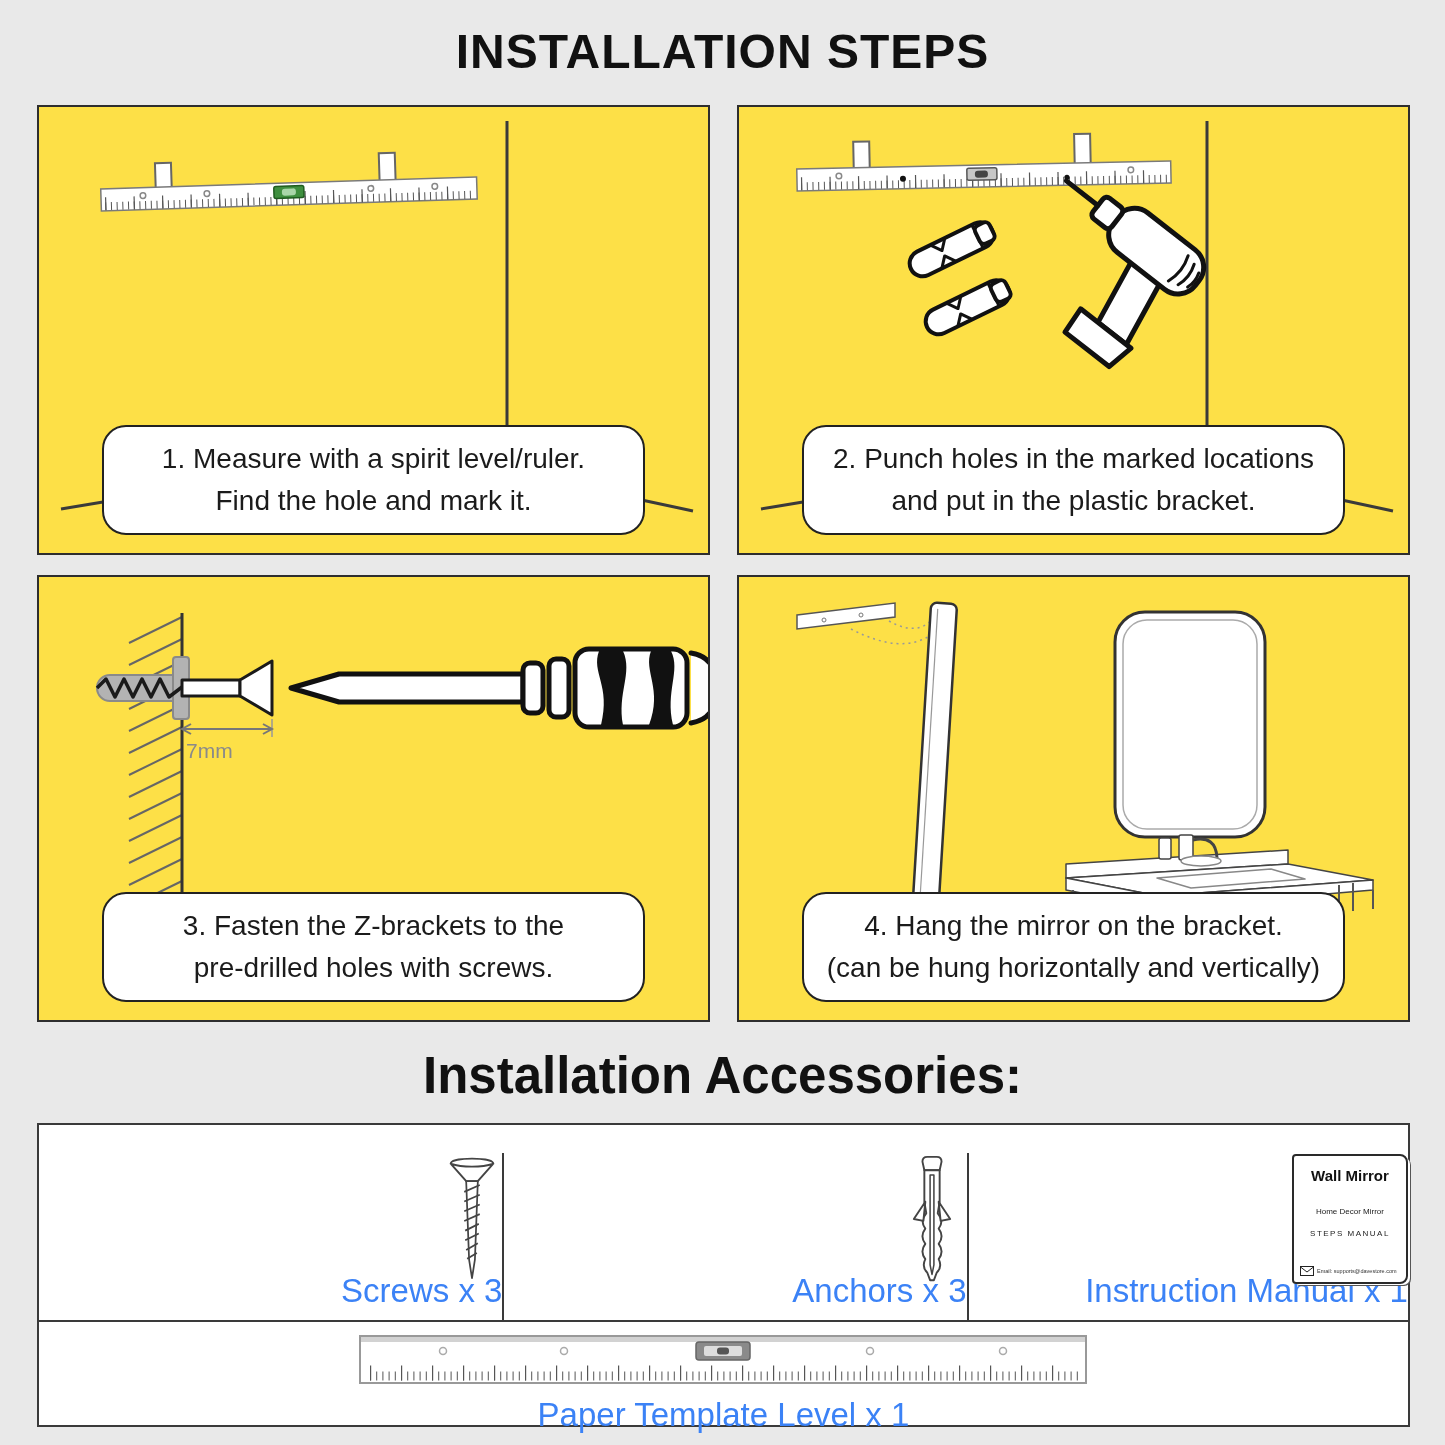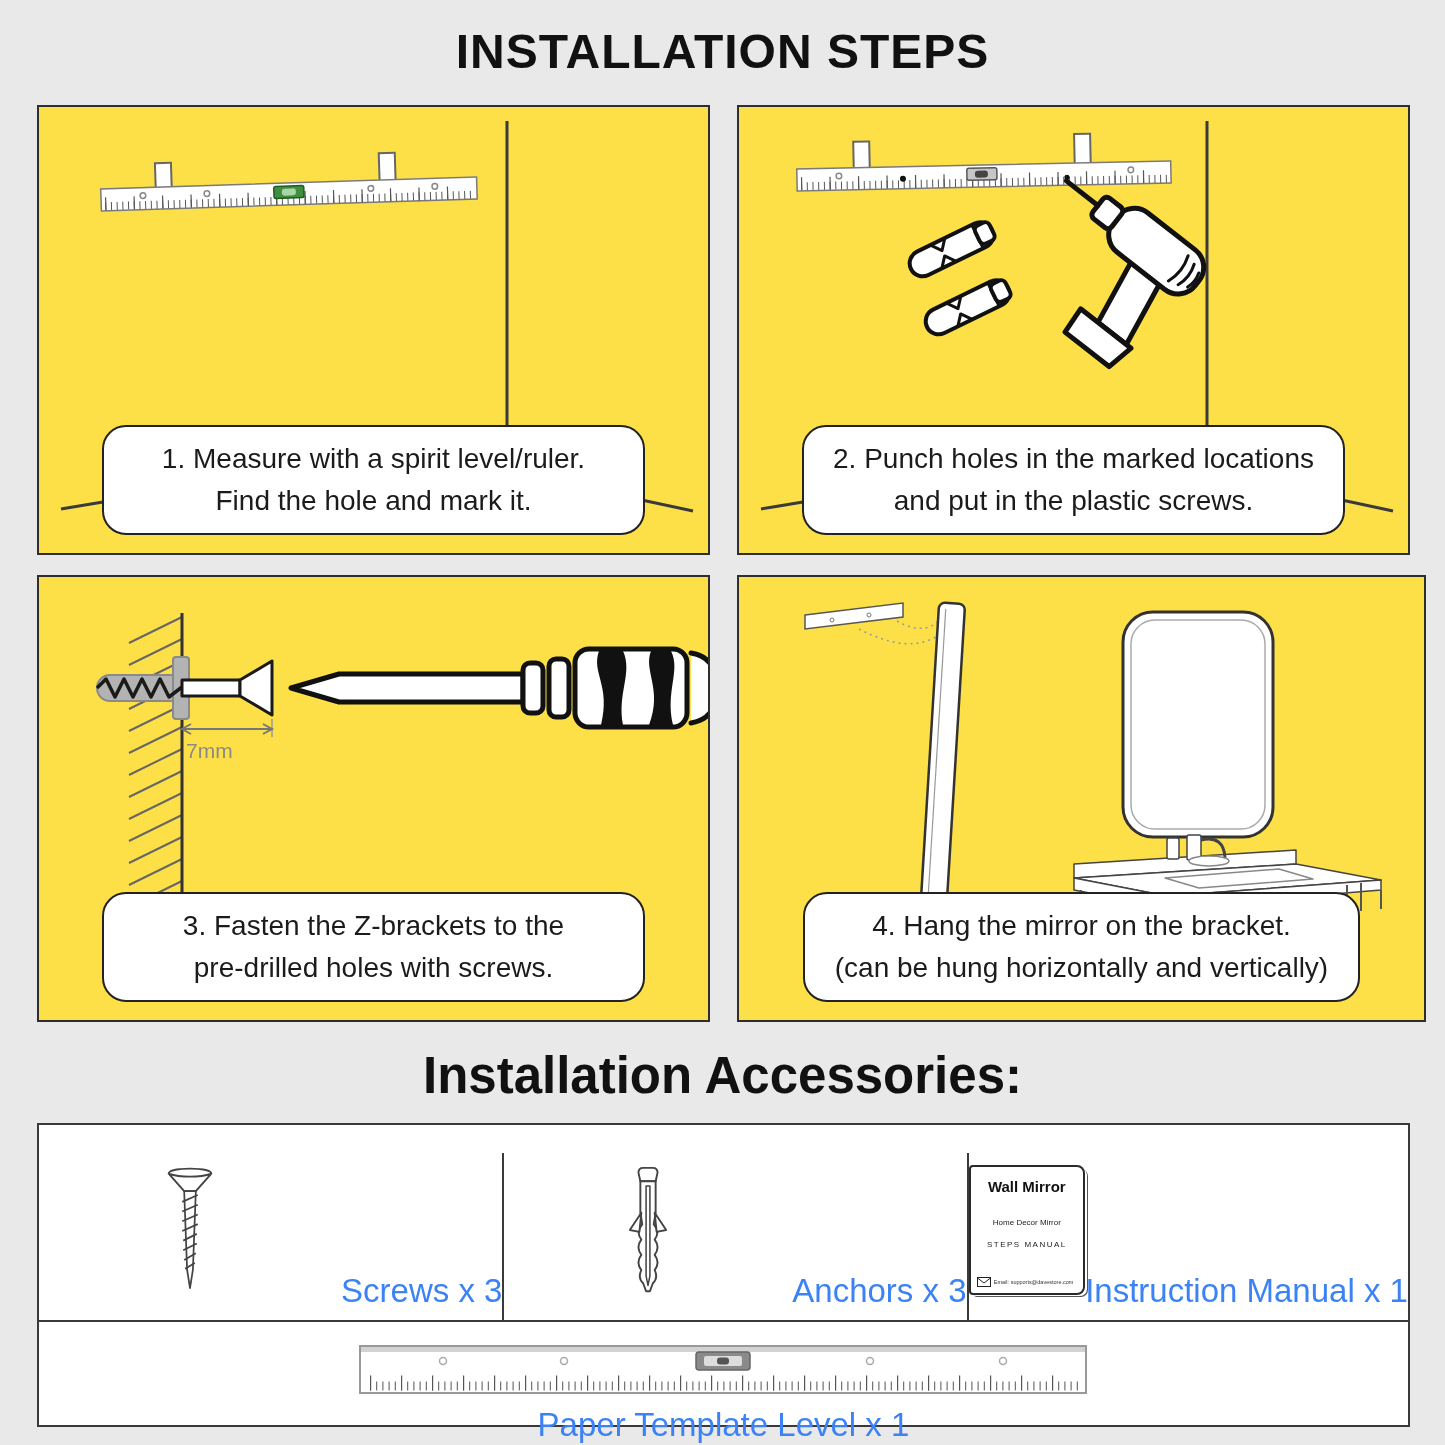--- a/index.html
+++ b/index.html
@@ -12,48 +12,48 @@
   .page-title{
     position:absolute;top:24px;left:0;width:100%;
     text-align:center;font-size:48px;font-weight:bold;letter-spacing:1px;color:#111;
   }
   .panel{
     position:absolute;background:#fde047;border:2px solid #2e2e2e;
   }
   #p1{left:37px;top:105px;width:669px;height:446px;}
   #p2{left:737px;top:105px;width:669px;height:446px;}
   #p3{left:37px;top:575px;width:669px;height:443px;}
-  #p4{left:737px;top:575px;width:669px;height:443px;padding-left:16px;}
+  #p4{left:737px;top:575px;width:669px;height:443px;}
   .panel svg.illus{position:absolute;left:0;top:0;width:100%;height:100%;}
   .caption{
     position:absolute;left:9.4%;right:9.4%;bottom:18px;
     background:#fff;border:2.5px solid #222;border-radius:24px;
     text-align:center;padding:11px 4px;
   }
   .cap-line{font-size:28px;line-height:1.5;color:#1b1b1b;white-space:nowrap;}
   .acc-title{
     position:absolute;top:1046px;left:0;width:100%;
     text-align:center;font-size:51px;font-weight:bold;color:#111;
   }
   .acc-table{
     position:absolute;left:37px;top:1123px;width:1369px;height:300px;
     background:#fff;border:2px solid #3a3a3a;
     display:grid;grid-template-columns:34% 33.9% 32.1%;grid-template-rows:195px 1fr;
   }
   .acc-cell{
     border-right:2px solid #3a3a3a;
-    display:flex;flex-direction:row;align-items:flex-start;
+    display:flex;flex-direction:column;align-items:flex-end;
     padding:12px 0 10px;min-height:0;margin-top:28px;
   }
   .acc-cell.last{border-right:none;}
   .acc-icon{flex:1;display:flex;align-items:center;justify-content:center;min-height:0;}
   .acc-label{font-size:33px;color:#3b82f6;margin-top:auto;}
   .acc-bottom{
     grid-column:1/4;border-top:2px solid #3a3a3a;
-    display:flex;flex-direction:column;align-items:center;padding-top:18px;
+    display:flex;flex-direction:column;align-items:center;padding-top:8px;
   }
   .acc-bottom .acc-label{margin-top:8px;}
   .manual-card{
     width:112px;height:126px;background:#fff;border:2px solid #2a2a2a;
     border-radius:4px 8px 8px 4px;position:relative;
     box-shadow:3px 2px 0 -1px #fff, 4px 3px 0 -1px #555;
     display:flex;flex-direction:column;align-items:center;
   }
   .mc-title{font-size:15px;font-weight:bold;margin-top:11px;color:#111;}
   .mc-sub{font-size:8px;margin-top:23px;color:#222;}
@@ -135,21 +135,21 @@
       <path d="M4,18 L40,18 L52,92 L16,92 Z"></path>
       <path d="M-6,92 L58,92 L52,120 L-4,120 Z"></path>
       <rect x="-34" y="-25" width="104" height="50" rx="22"></rect>
       <path d="M46,-16 Q52,0 46,16 M56,-13 Q61,0 56,13 M65,-9 Q68,0 65,9" fill="none" stroke-width="3"></path>
       <rect x="-56" y="-13" width="24" height="26" rx="5"></rect>
       <line x1="-96" y1="0" x2="-56" y2="0" stroke-width="5"></line>
     </g>
   </svg>
   <div class="caption">
     <div class="cap-line">2. Punch holes in the marked locations</div>
-    <div class="cap-line">and put in the plastic screws.</div>
+    <div class="cap-line">and put in the plastic bracket.</div>
   </div>
 </section>
 
 <section class="panel" id="p3">
   <svg class="illus" viewBox="0 0 669 443">
     <g>
       <path d="M90,66 L143,40 M90,88 L143,62 M90,110 L143,84 M90,132 L143,106 M90,154 L143,128 M90,176 L143,150 M90,198 L143,172 M90,220 L143,194 M90,242 L143,216 M90,264 L143,238 M90,286 L143,260 M90,308 L143,282 M90,330 L143,304" stroke="#666" stroke-width="2" fill="none"></path>
       <line x1="143" y1="36" x2="143" y2="328" stroke="#333" stroke-width="3"></line>
     </g>
     <g>

